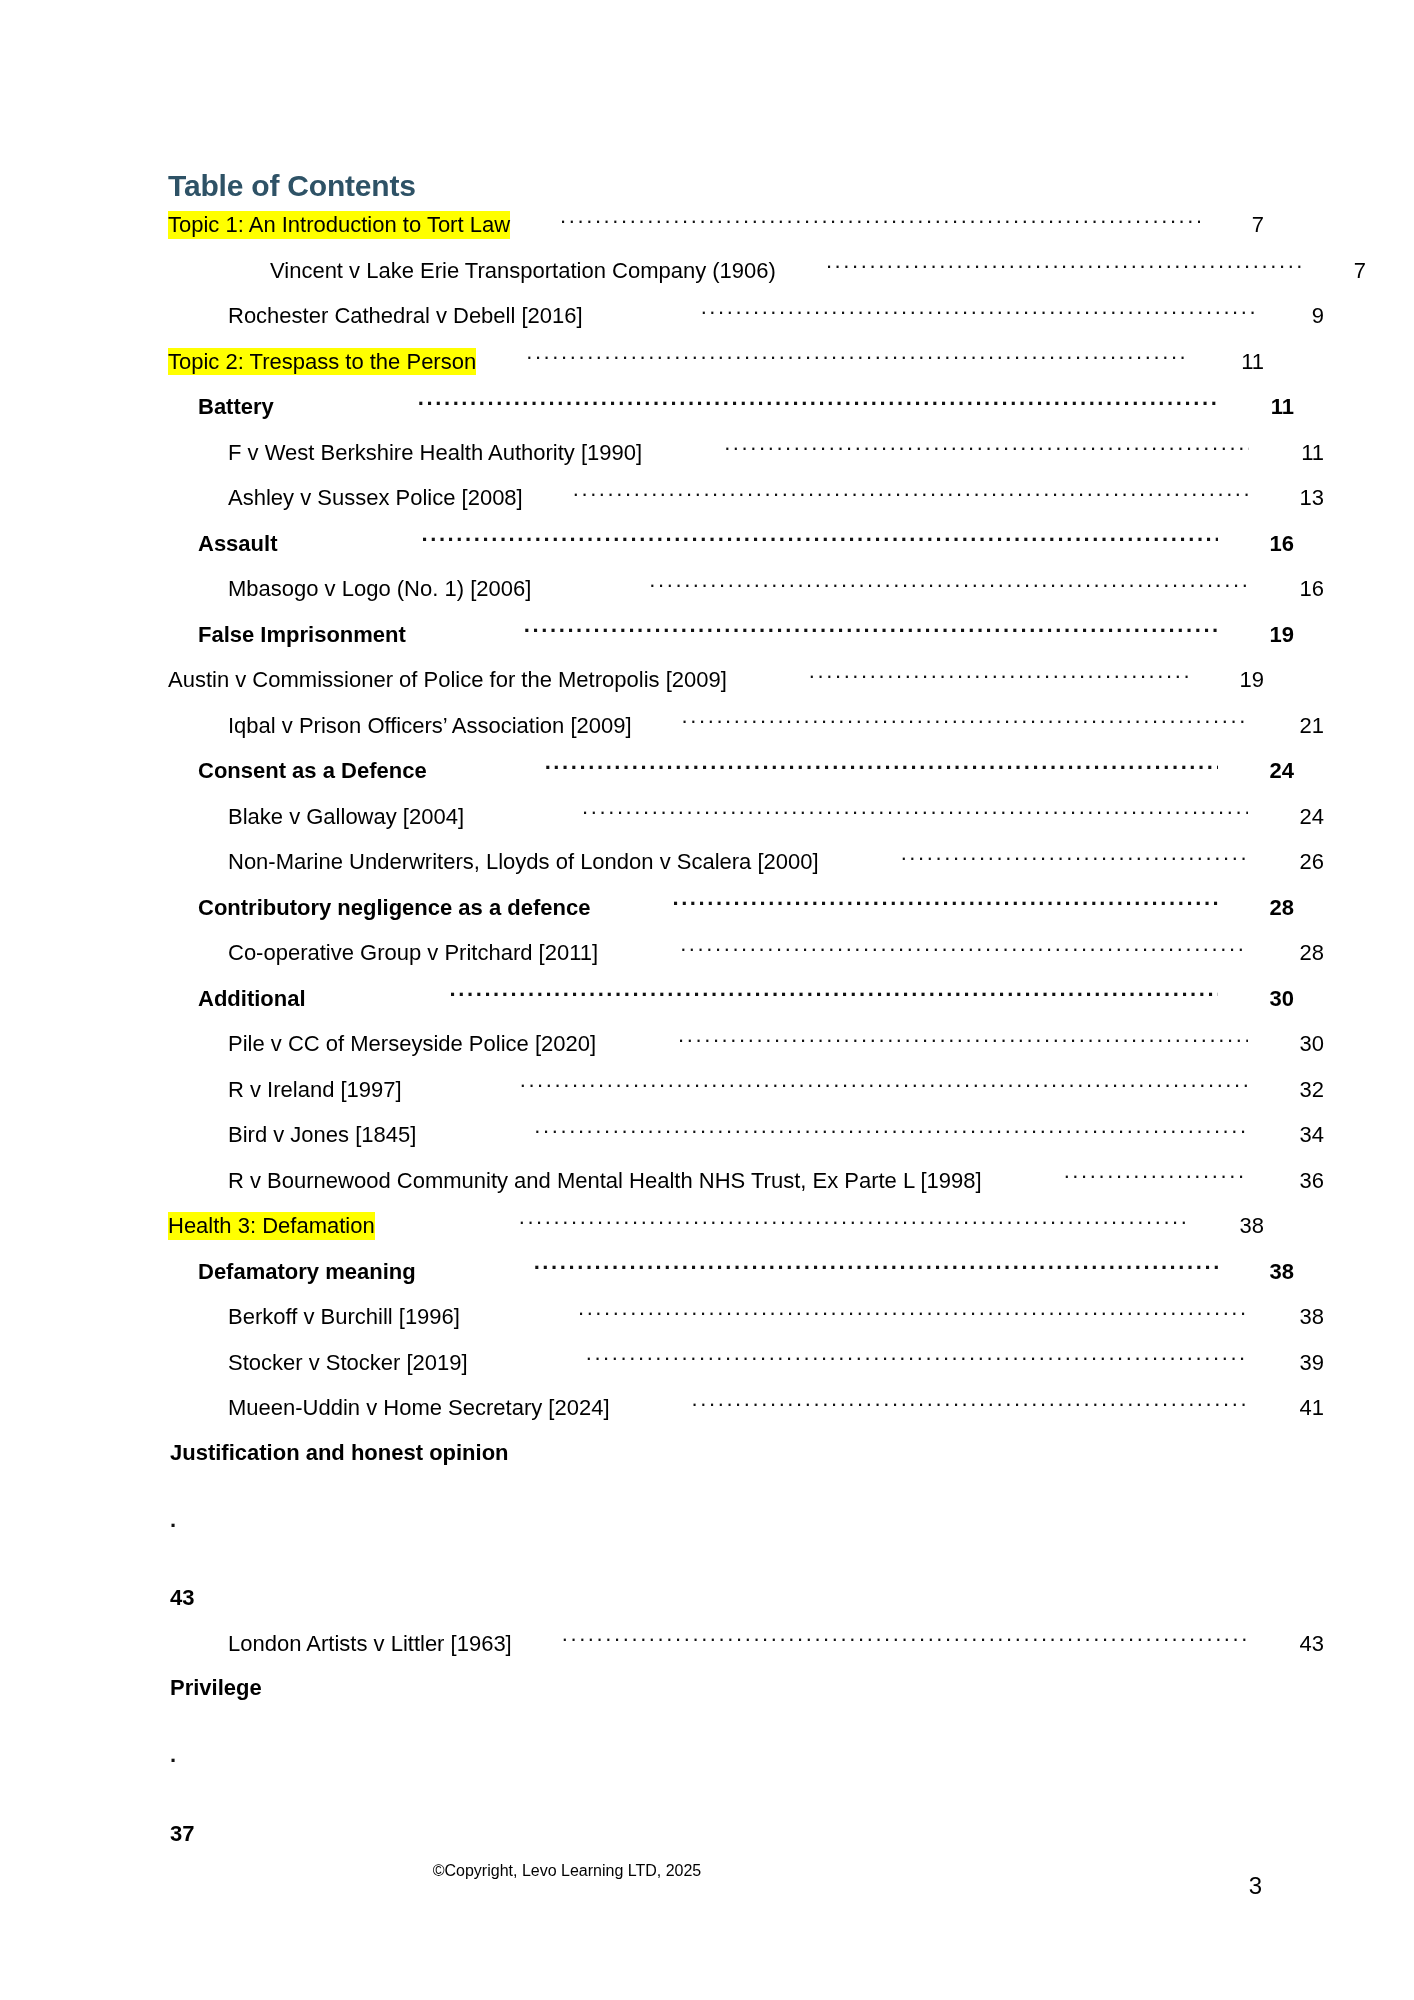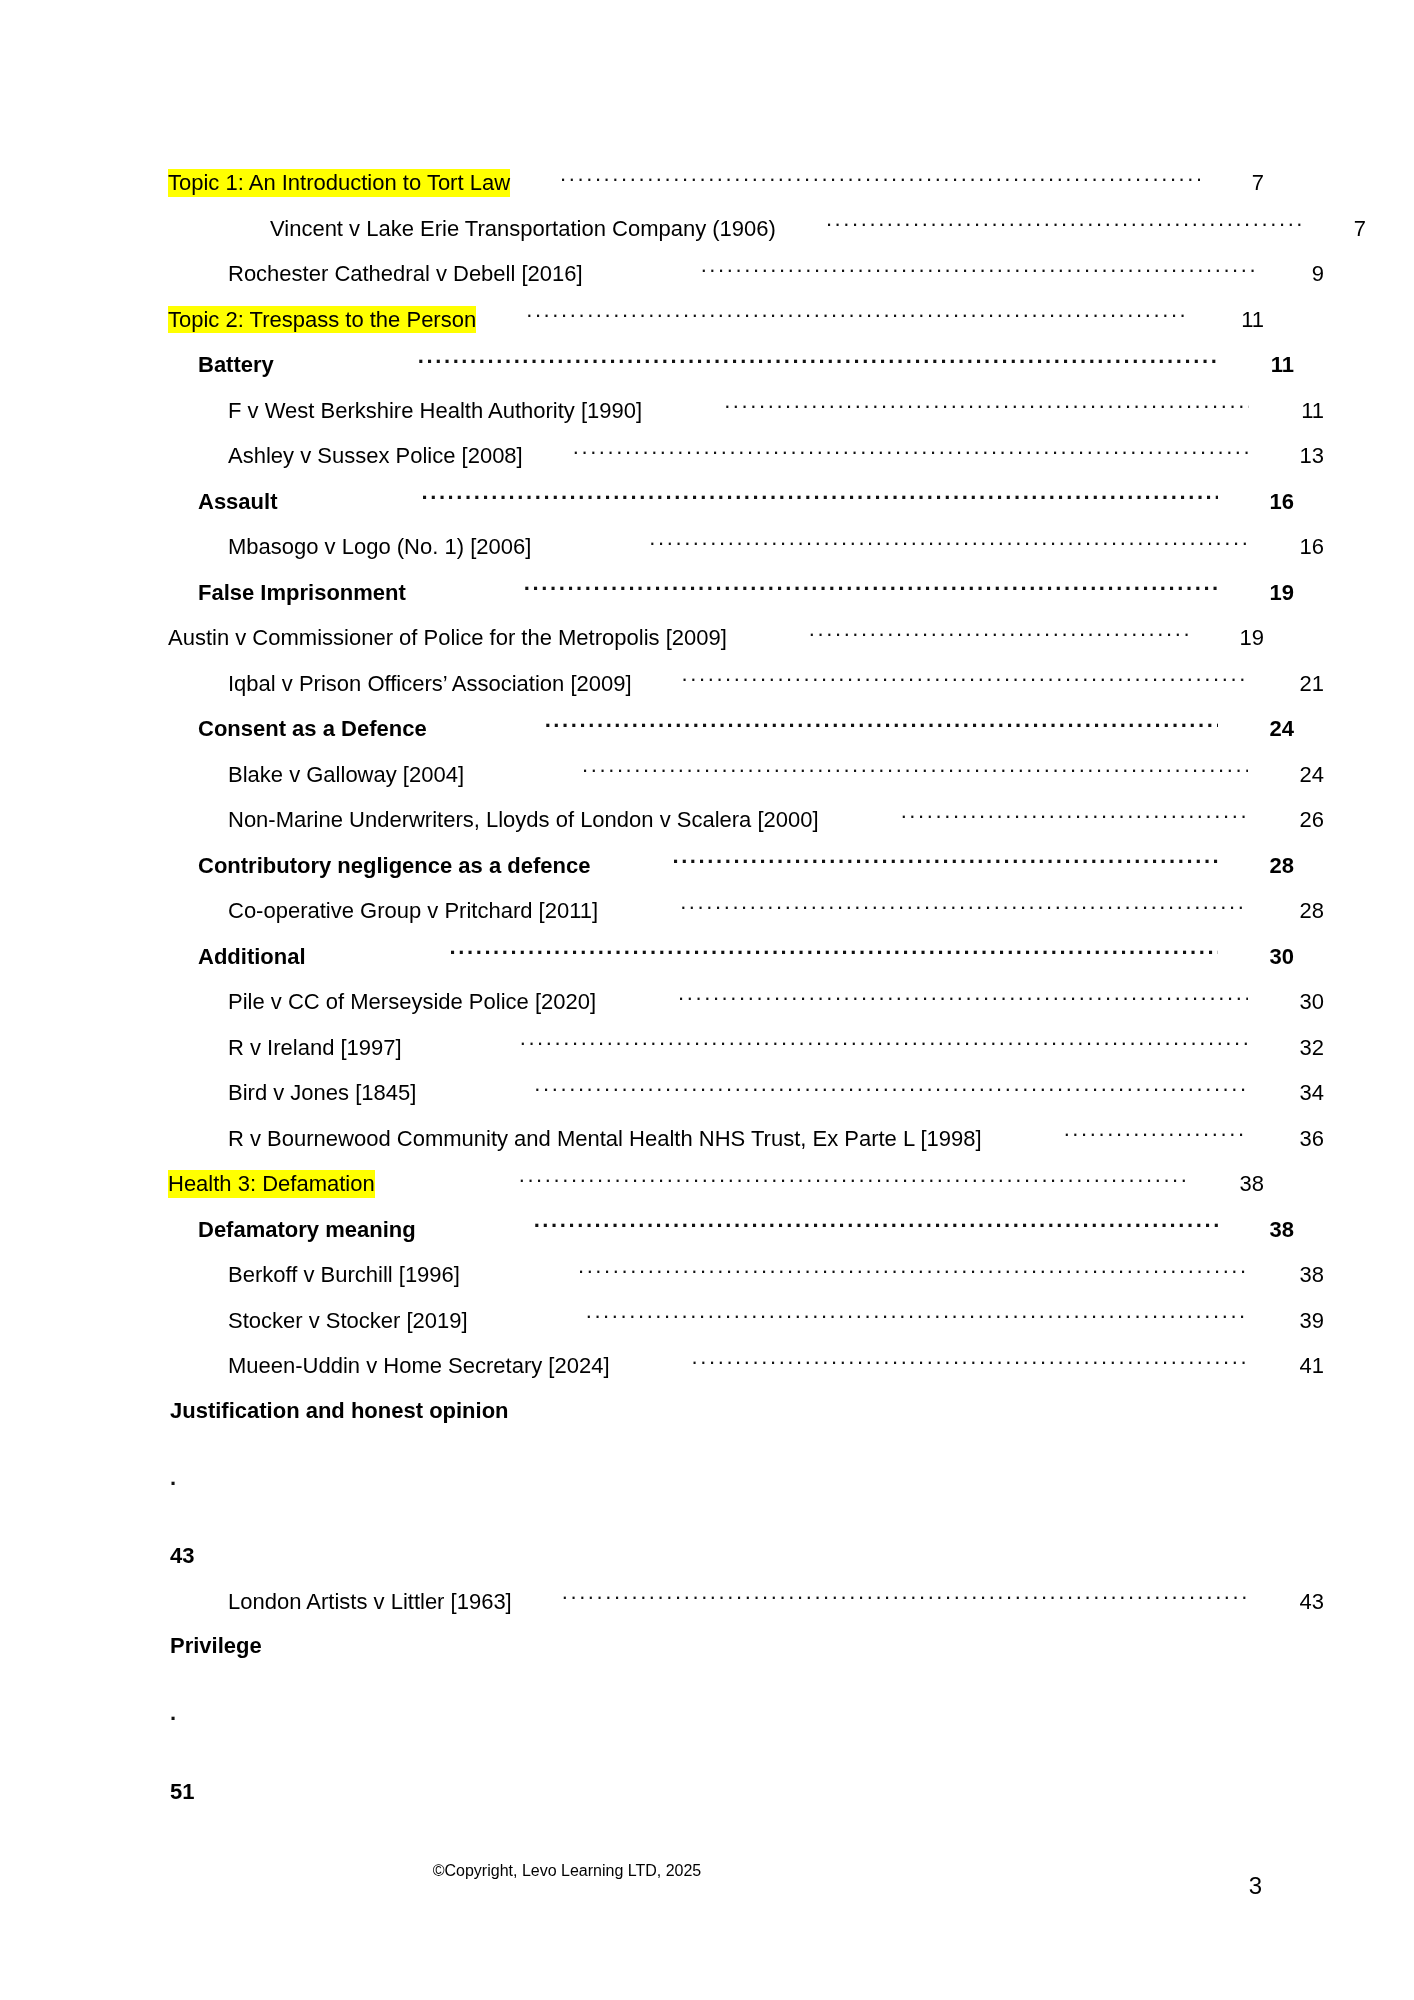--- a/index.html
+++ b/index.html
@@ -113,20 +113,21 @@
     font-size: 24px;
     color: #000;
   }
 </style>
 </head>
 <body>
 
 <div class="page">
 
   <div class="content">
+    <h1 class="toc-title">Table of Contents</h1>
 
     <div id="toc-list">
         <div class="row lvl-topic gap-sm">
           <span class="label">Topic 1: An Introduction to Tort Law</span>
           <span class="leader"></span>
           <span class="pagenum">7</span>
         </div>
         <div class="row lvl-case-deep gap-sm">
           <span class="label">Vincent v Lake Erie Transportation Company (1906)</span>
           <span class="leader"></span>
@@ -263,21 +264,21 @@
           <span class="pagenum">43</span>
         </div>
         <div class="row lvl-case gap-sm">
           <span class="label">London Artists v Littler [1963]</span>
           <span class="leader"></span>
           <span class="pagenum">43</span>
         </div>
         <div class="row lvl-head-flush gap-sm">
           <span class="label">Privilege</span>
           <span class="leader"></span>
-          <span class="pagenum">51</span>
+          <span class="pagenum">37</span>
         </div>
       </div>
   </div>
 
   <div class="footer">
     <div class="footer-copy">©Copyright, Levo Learning LTD, 2025</div>
     <div class="footer-page">3</div>
   </div>
 
 </div>

